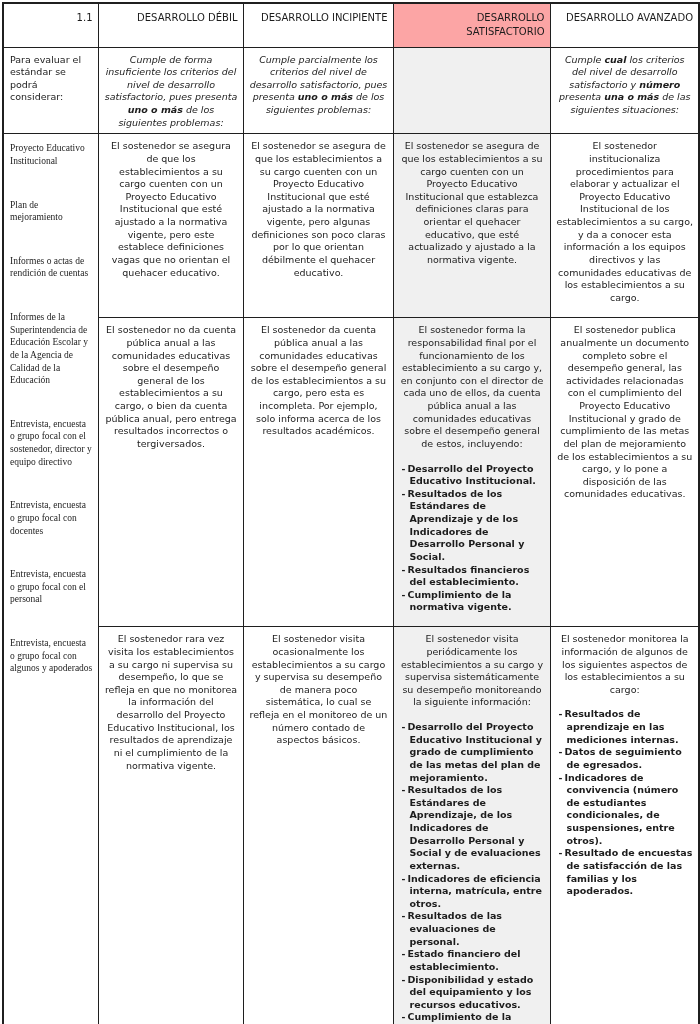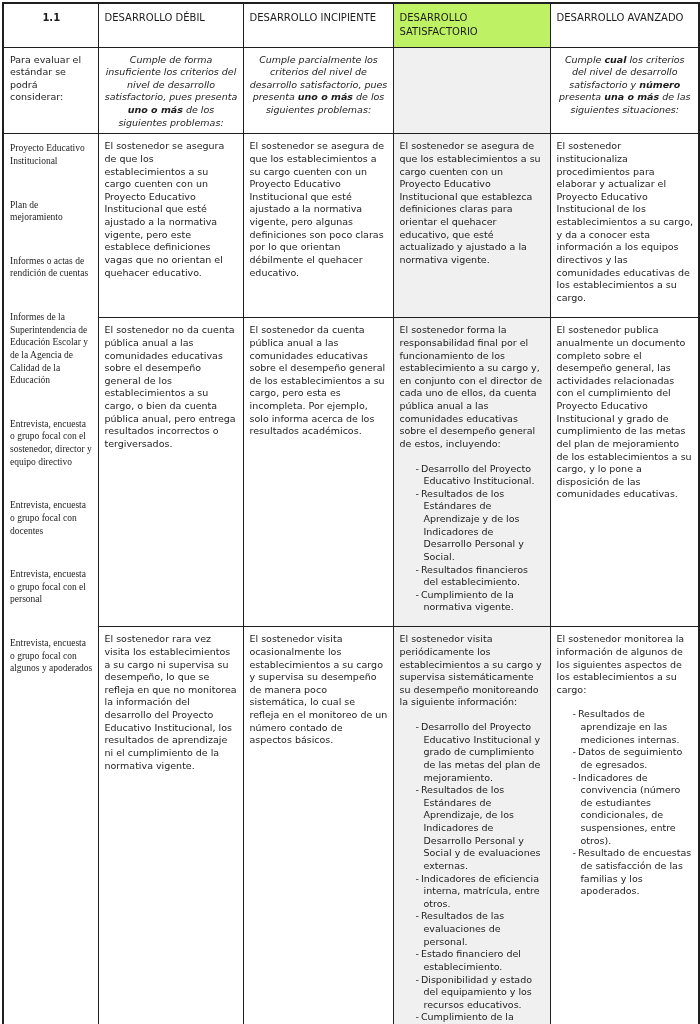--- a/index.html
+++ b/index.html
@@ -22,51 +22,51 @@
   td {
     border: 1px solid #1f1f1f;
     vertical-align: top;
     padding: 6px 5px 4px 6px;
     font-size: 9.5px;
     line-height: 1.33;
     overflow: hidden;
   }
   tr.header-row td {
     font-size: 10px;
-    text-align: left;
+    text-align: right;
     padding-top: 7px;
     line-height: 1.35;
   }
   tr.header-row td.code-cell {
-    text-align: center;
-    font-weight: bold;
+    text-align: right;
   }
   tr.header-row { height: 44px; }
   tr.criteria-row { height: 82px; }
   tr.body-row-1 { height: 184px; }
   tr.body-row-2 { height: 309px; }
 
   td.italic { font-style: italic; text-align: center; }
-  td.sat-head { background: #bef264; }
+  td.sat-head { background: #fca5a5; }
   td.sat-body { background: #f0f0f0; }
 
-  td p { margin: 0; }
+  td p { margin: 0; text-align: center; }
 
   ul.sources {
     list-style: none;
     margin: 2px 0 0 0;
     padding: 0;
     font-family: Liberation Serif, serif;
   }
   ul.sources li { margin-bottom: 31px; }
 
   ul.dash {
     list-style: none;
-    margin: 12px 0 0 14px;
+    margin: 12px 0 0 0;
     padding: 0 0 0 2px;
+    font-weight: bold;
   }
   ul.dash li {
     padding-left: 8px;
     text-indent: -8px;
     margin: 0;
   }
   ul.dash li::before {
     content: "-";
     margin-right: 2px;
   }

